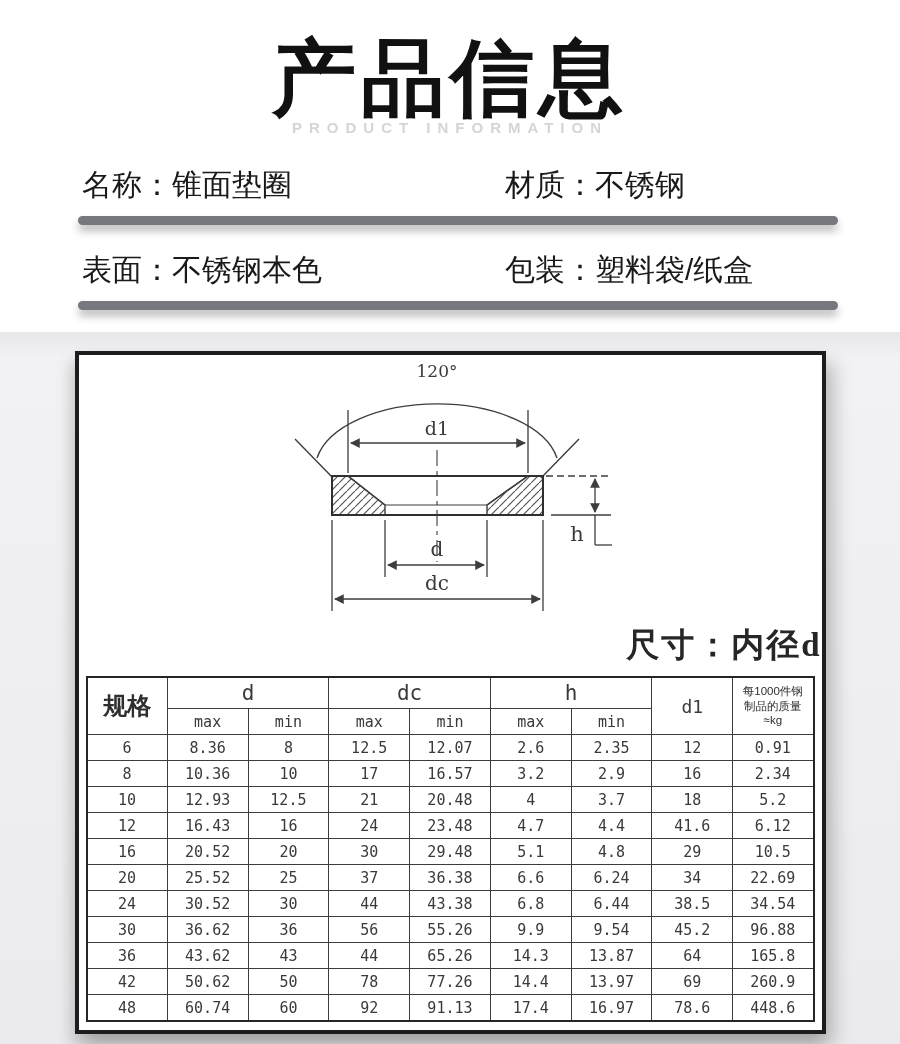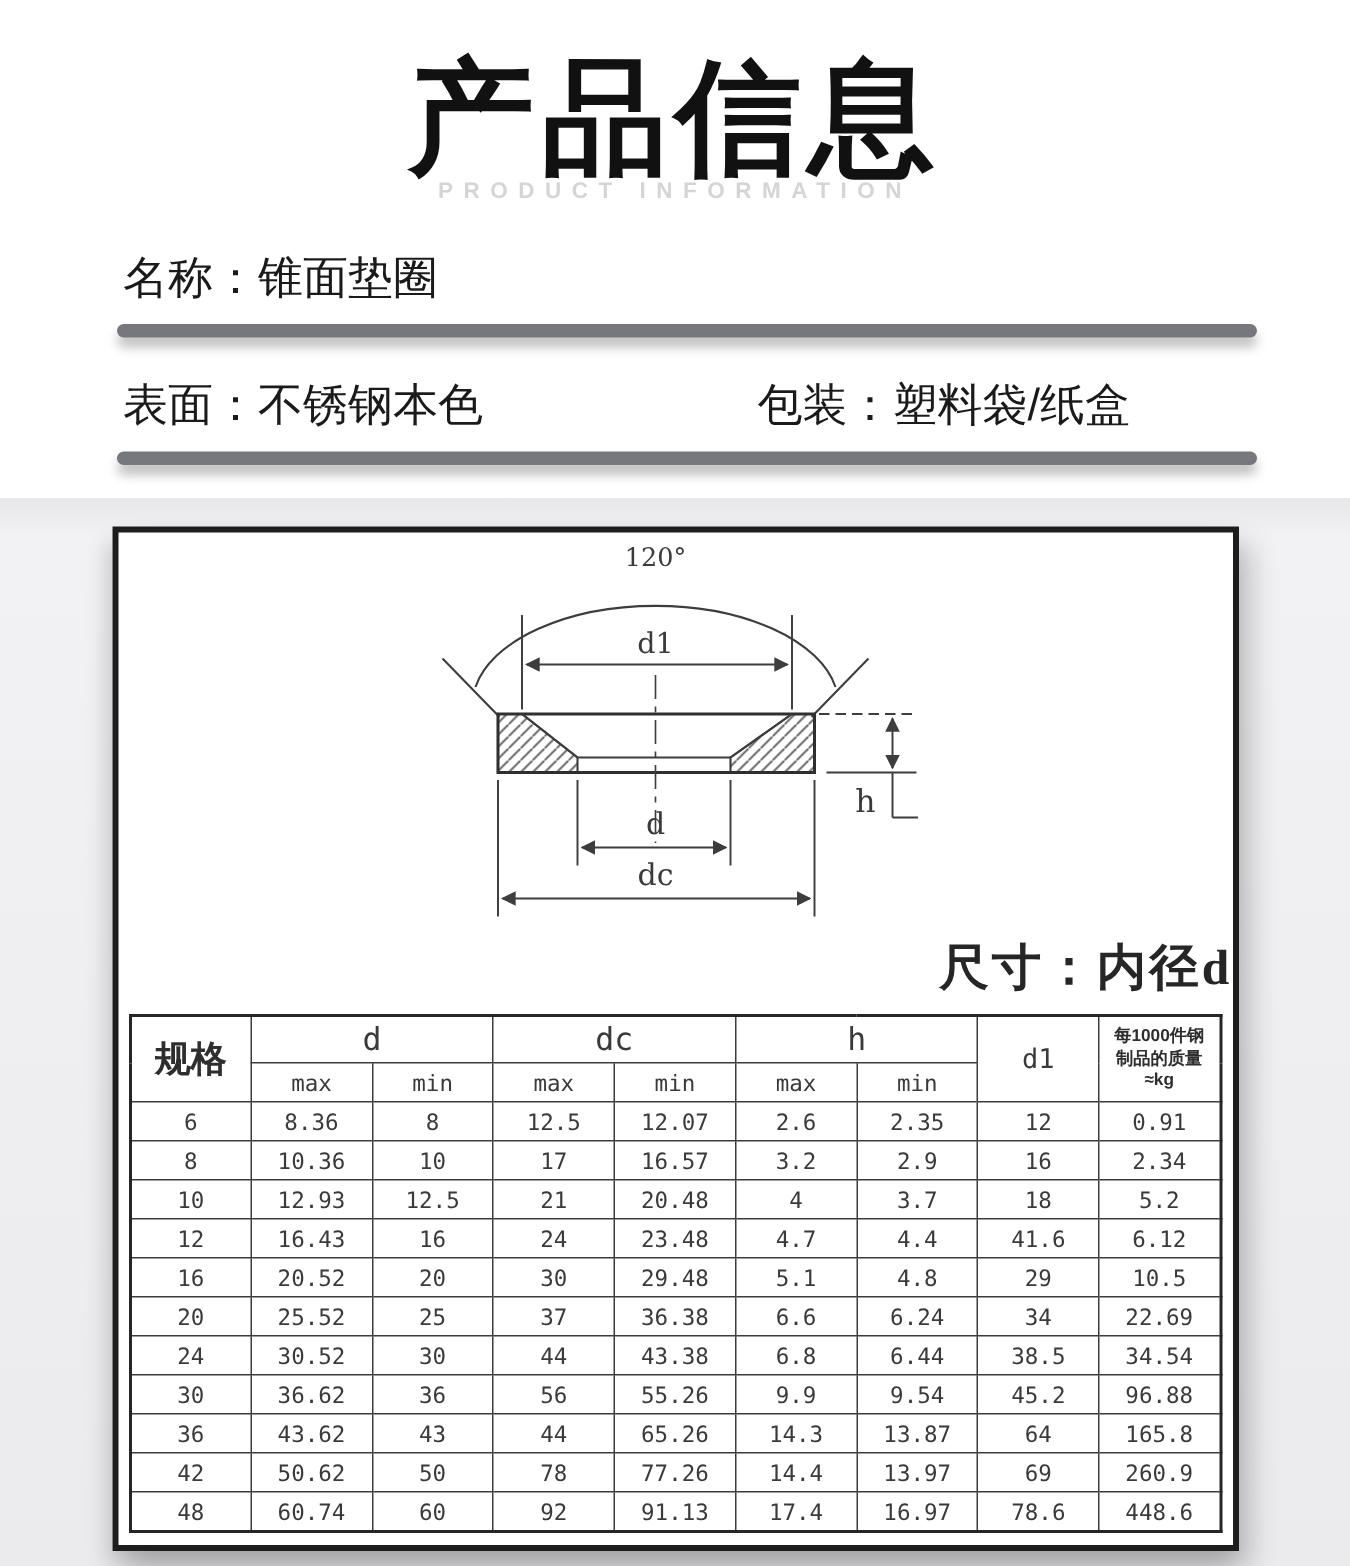--- a/index.html
+++ b/index.html
@@ -66,35 +66,36 @@
   .spec-table th,.spec-table td{
     border:1.5px solid #3c3c3c;text-align:center;vertical-align:middle;
     padding:0;color:#3a3a3a;overflow:hidden;white-space:nowrap;
   }
   .spec-table td{height:25px;font-size:15px;}
   th.h-spec{font-family:"Liberation Sans",sans-serif;font-size:24px;font-weight:600;color:#2e2e2e;}
   th.h-group{height:30px;font-size:21px;font-weight:500;}
   th.h-sub{height:25px;font-size:15px;font-weight:500;}
   th.h-d1{font-size:18px;font-weight:500;}
   th.h-weight{
-    font-family:"Liberation Sans",sans-serif;font-size:11.5px;font-weight:700;
+    font-family:"Liberation Sans",sans-serif;font-size:11.5px;font-weight:400;
     line-height:1.25;color:#2e2e2e;
   }
 </style>
 </head>
 <body>
 
 <div class="title-block">
   <h1>产品信息</h1>
   <div class="subtitle" style="color: rgb(213, 213, 215);">PRODUCT INFORMATION</div>
 </div>
 
 <div class="info-section">
   <div class="info-row">
     <span class="info-left"><span>名称：</span><span>锥面垫圈</span></span>
+    <span class="info-right"><span>材质：</span><span>不锈钢</span></span>
   </div>
   <div class="divider" style="background: rgb(118, 120, 125);"></div>
 
   <div class="info-row" style="margin-top:22px;">
     <span class="info-left"><span>表面：</span><span>不锈钢本色</span></span>
     <span class="info-right"><span>包装：</span><span>塑料袋/纸盒</span></span>
   </div>
   <div class="divider" style="background: rgb(118, 120, 125);"></div>
 </div>
 

